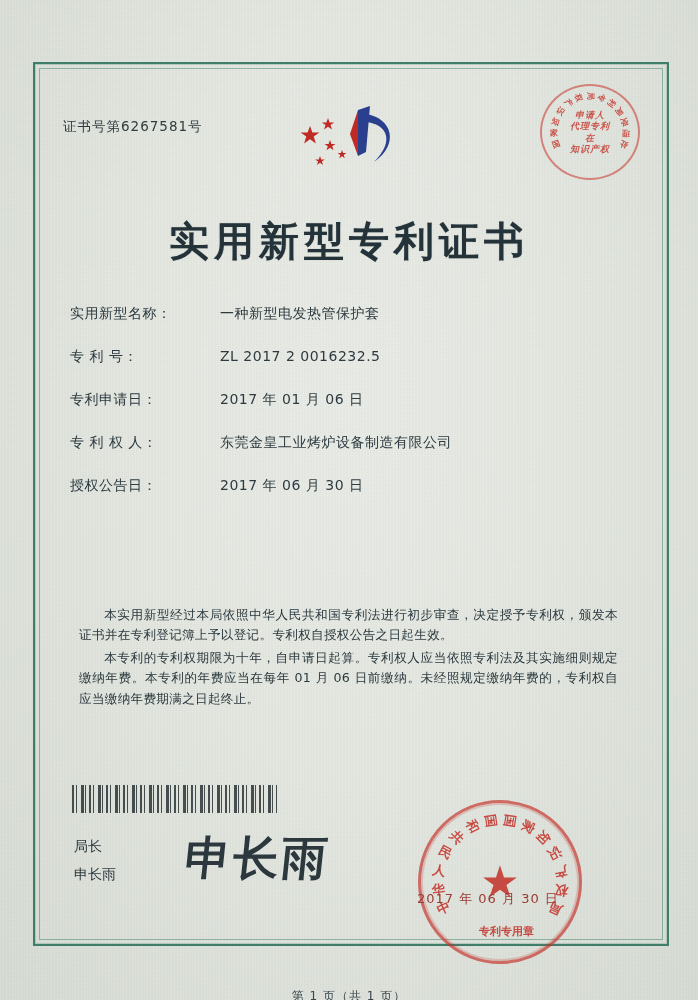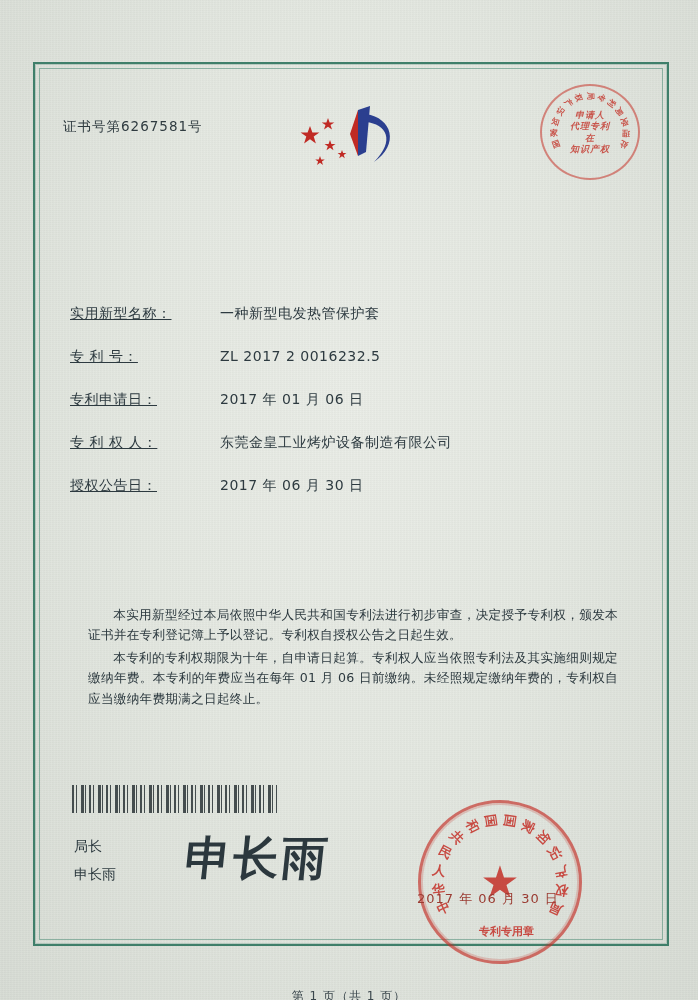--- a/index.html
+++ b/index.html
@@ -44,28 +44,28 @@
     font-size:40px;font-weight:bold;color:#24323a;letter-spacing:5px;
     font-family:"DejaVu Sans","Liberation Sans",sans-serif;
     text-shadow:0 0 1px rgba(40,60,60,.35);
   }
   .fields{position:absolute;left:70px;top:305px;width:540px;}
   .field{
     display:flex;align-items:flex-start;
     margin-bottom:25px;
     font-size:14px;color:#2d3a40;letter-spacing:.5px;
   }
-  .field .lab{flex:0 0 150px;white-space:pre;text-decoration:underline;}
+  .field .lab{flex:0 0 150px;white-space:pre;}
   .field .val{flex:1 1 auto;}
   .body-text{
     position:absolute;left:72px;top:605px;width:546px;
     font-size:12.6px;line-height:1.62;color:#2b383e;text-align:justify;
     letter-spacing:.3px;
   }
-  .body-text p{margin:0 0 2px 16px;text-indent:2em;}
+  .body-text p{margin:0 0 2px 7px;text-indent:2em;}
   .barcode{
     position:absolute;left:72px;top:785px;width:205px;height:28px;
     background:repeating-linear-gradient(90deg,
       #2a3336 0 2px, transparent 2px 4px,
       #2a3336 4px 5px, transparent 5px 9px,
       #2a3336 9px 12px, transparent 12px 13px,
       #2a3336 13px 14px, transparent 14px 17px);
     opacity:.85;
   }
   .signature-block{position:absolute;left:74px;top:838px;font-size:14px;color:#2b383e;font-family:Liberation Serif, serif;}
@@ -167,20 +167,21 @@
         <span style="font-size: 8px; transform: rotate(18.3333deg) translate(0px, -36px) rotate(90deg) translate(-50%, -50%); position: absolute;">专</span>
         <span style="font-size: 8px; transform: rotate(36.6667deg) translate(0px, -36px) rotate(90deg) translate(-50%, -50%); position: absolute;">利</span>
         <span style="font-size: 8px; transform: rotate(55deg) translate(0px, -36px) rotate(90deg) translate(-50%, -50%); position: absolute;">局</span>
         <span style="font-size: 8px; transform: rotate(73.3333deg) translate(0px, -36px) rotate(90deg) translate(-50%, -50%); position: absolute;">受</span>
         <span style="font-size: 8px; transform: rotate(91.6667deg) translate(0px, -36px) rotate(90deg) translate(-50%, -50%); position: absolute;">理</span>
         <span style="font-size: 8px; transform: rotate(110deg) translate(0px, -36px) rotate(90deg) translate(-50%, -50%); position: absolute;">处</span>
       </div>
     <div class="mid">申请人<br>代理专利在<br>知识产权</div>
   </div>
 
+  <div class="title">实用新型专利证书</div>
 
   <div class="fields">
     <div class="field">
       <div class="lab">实用新型名称：</div>
       <div class="val">一种新型电发热管保护套</div>
     </div>
     <div class="field">
       <div class="lab">专 利 号：</div>
       <div class="val">ZL 2017 2 0016232.5</div>
     </div>

